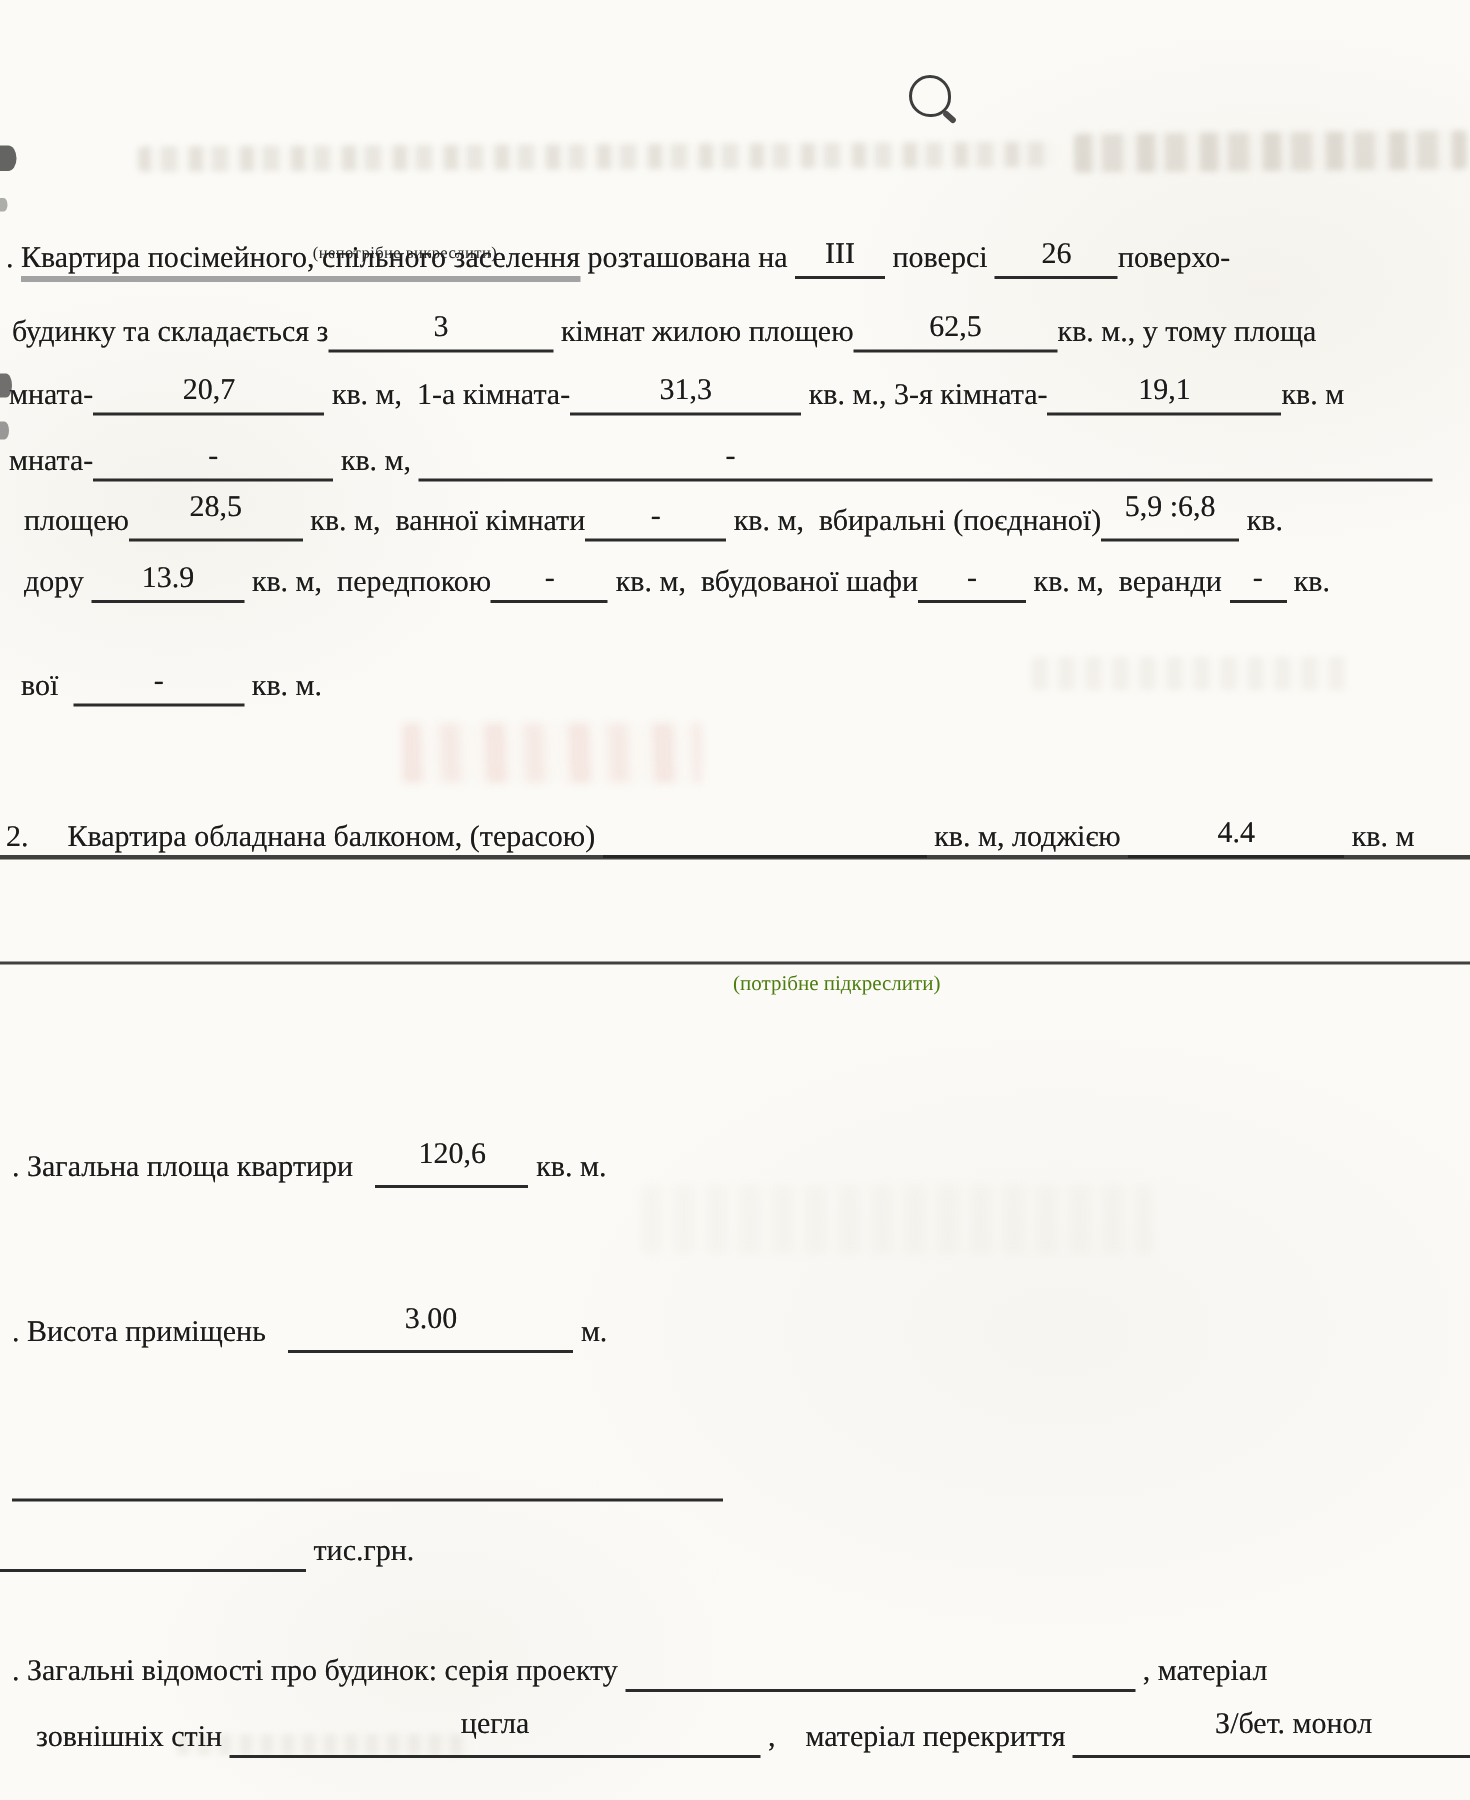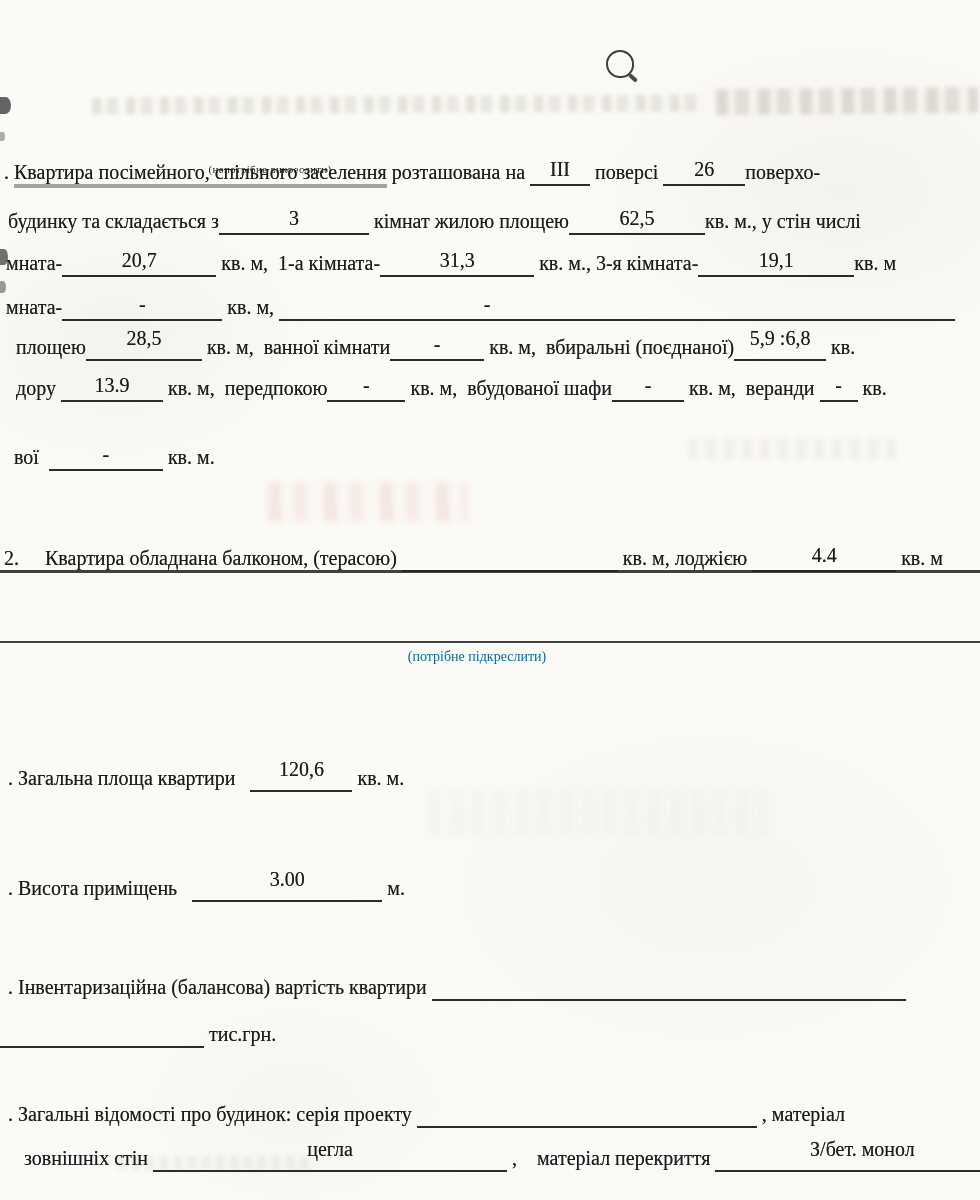--- a/index.html
+++ b/index.html
@@ -40,23 +40,23 @@
   .v.hi { position: relative; top: -9px; }
   .smallnote {
     position: absolute;
     text-align: center;
     font-size: 11px;
     letter-spacing: 0.3px;
     color: #242424;
   }
   .midnote {
     position: absolute;
-    text-align: center;
+    text-align: right;
     font-size: 14px;
-    color: #0369a1;
+    color: #4d7c0f;
   }
   .hr {
     position: absolute;
     left: 0; width: 980px; height: 0;
     border-top: 3px solid rgba(38,38,38,0.88);
   }
   
   .qmark {
     position: absolute; left: 606px; top: 50px;
     width: 24px; height: 24px;
@@ -153,21 +153,21 @@
 <div class="edgeblob b2"></div>
 <div class="edgeblob b3"></div>
 <div class="edgeblob b4"></div>
 
 <div class="line" style="top:136px; left:-6px;">
   <span>. </span><span class="ul">Квартира посімейного, спільного заселення</span><span> розташована на </span><span class="field w56"><span class="v">III</span></span><span> поверсі </span><span class="field w78"><span class="v">26</span></span><span>поверхо-</span>
 </div>
 <div class="smallnote" style="top:163px; left:120px; width:300px;">(непотрібне викреслити)</div>
 
 <div class="line" style="top:185px; left:-2px;">
-  <span>будинку та складається з</span><span class="field w146"><span class="v">3</span></span><span> кімнат жилою площею</span><span class="field w132"><span class="v">62,5</span></span><span>кв. м., у стін числі</span>
+  <span>будинку та складається з</span><span class="field w146"><span class="v">3</span></span><span> кімнат жилою площею</span><span class="field w132"><span class="v">62,5</span></span><span>кв. м., у тому площа</span>
 </div>
 
 <div class="line" style="top:227px; left:-4px;">
   <span>мната-</span><span class="field w150"><span class="v">20,7</span></span><span> кв. м,  1-а кімната-</span><span class="field w150"><span class="v">31,3</span></span><span> кв. м., 3-я кімната-</span><span class="field w152"><span class="v">19,1</span></span><span>кв. м</span>
 </div>
 
 <div class="line" style="top:271px; left:-4px;">
   <span>мната-</span><span class="field w156"><span class="v">-</span></span><span> кв. м, </span><span class="field wlong"><span class="v">-</span></span>
 </div>
 
@@ -193,21 +193,21 @@
 
 <div class="line" style="top:742px; left:-2px;">
   <span>. Загальна площа квартири   </span><span class="field w98"><span class="v hi">120,6</span></span><span> кв. м.</span>
 </div>
 
 <div class="line" style="top:852px; left:-2px;">
   <span>. Висота приміщень   </span><span class="field w186"><span class="v hi">3.00</span></span><span> м.</span>
 </div>
 
 <div class="line" style="top:951px; left:-2px;">
-  <span>. Інвентаризаційна (балансова) вартість квартири </span><span class="field w470"><span class="v"></span></span>
+  <span class="field w470"><span class="v"></span></span>
 </div>
 <div class="line" style="top:998px; left:-10px;">
   <span class="field w200"><span class="v"></span></span><span> тис.грн.</span>
 </div>
 
 <div class="line" style="top:1078px; left:-2px;">
   <span>. Загальні відомості про будинок: серія проекту </span><span class="field w336"><span class="v"></span></span><span> , матеріал</span>
 </div>
 <div class="line" style="top:1122px; left:14px;">
   <span>зовнішніх стін </span><span class="field w350"><span class="v hi">цегла</span></span><span> ,    матеріал перекриття </span><span class="field w290"><span class="v hi">З/бет. монол</span></span>

